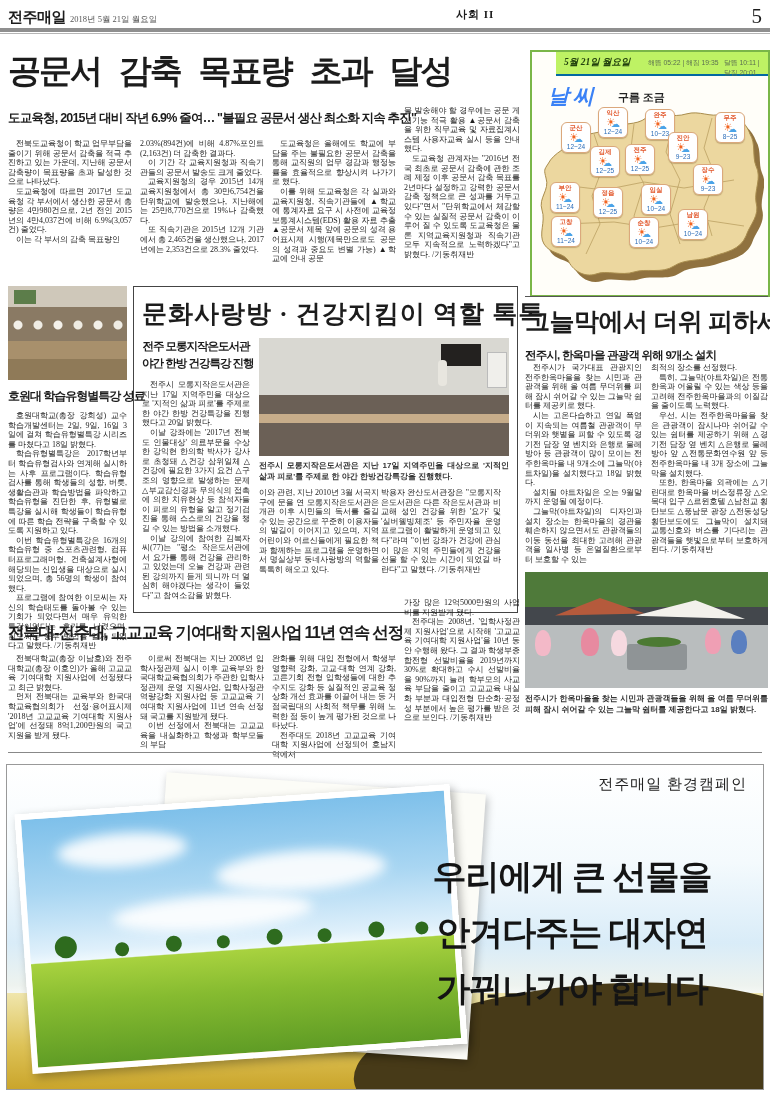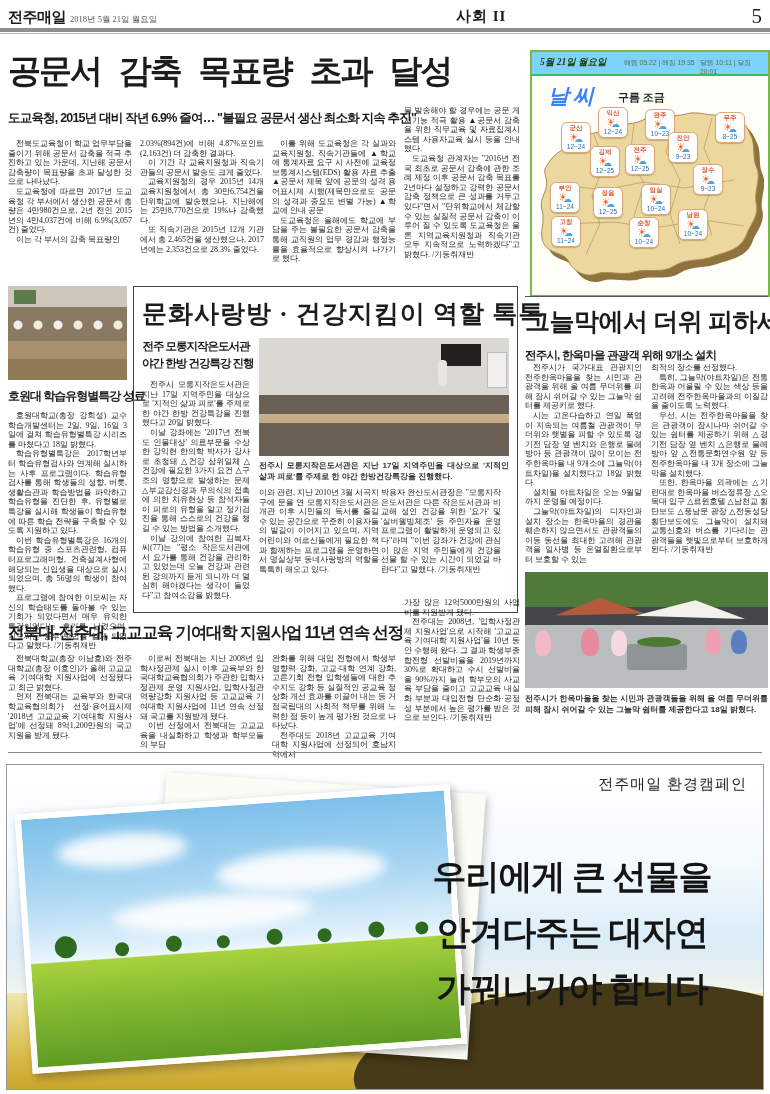--- a/index.html
+++ b/index.html
@@ -3,21 +3,21 @@
 <meta charset="utf-8">
 <style>
   html,body{margin:0;padding:0;background:#ffffff;}
   body{width:770px;height:1094px;position:relative;font-family:"Liberation Serif","DejaVu Serif",serif;color:#1c1c1c;}
   #page{position:absolute;inset:0;overflow:hidden;}
 
   
   #masthead{position:absolute;left:8px;top:6px;width:754px;height:22px;}
   .paper{position:absolute;left:0;top:2px;font-family:"Liberation Sans","DejaVu Sans",sans-serif;font-weight:900;font-size:15px;letter-spacing:-.5px;}
   .mdate{position:absolute;left:62px;top:8px;font-size:8.5px;color:#555;}
-  .section{position:absolute;left:448px;top:1px;font-size:15px;font-weight:700;letter-spacing:1px;}
+  .section{position:absolute;left:448px;top:1px;font-size:11px;font-weight:700;letter-spacing:1px;}
   .pageno{position:absolute;right:0;top:-2px;font-size:21px;font-weight:400;}
   .rule-double{position:absolute;left:0;top:28px;width:770px;height:7px;
     background:linear-gradient(#8f8f8f 0 4px,#ffffff 4px 5px,#b5b5b5 5px 6px,#ffffff 6px 7px);}
 
   
   .bodycol{font-size:8px;line-height:9.6px;text-align:justify;color:#222;}
   .bodycol p{margin:0;text-indent:8px;}
   .bodycol.cont p:first-child{text-indent:0;}
   .caption{font-family:"Liberation Sans","DejaVu Sans",sans-serif;font-weight:700;font-size:8px;line-height:11px;color:#333;text-align:justify;}
 
@@ -26,21 +26,21 @@
   #lead h1{margin:0;font-family:Liberation Mono, monospace;font-size:33px;font-weight:900;letter-spacing:-2px;line-height:48px;white-space:nowrap;}
   .lead-body{display:flex;margin-top:10px;}
   .lead-left{width:388px;}
   .lead-sub{font-family:"Liberation Sans","DejaVu Sans",sans-serif;font-size:12.5px;font-weight:700;letter-spacing:-.8px;margin:2px 0 12px 0;white-space:nowrap;}
   .cols3{display:flex;gap:8px;}
   .cols3 .bodycol{width:124px;}
   .col4{width:116px;margin-left:8px;margin-top:-2px;}
 
   
   #weather{position:absolute;left:530px;top:50px;width:236px;height:243px;border:2px solid #7ab648;background:#fffef9;}
-  .wx-head{position:relative;height:22px;background:#7dd3fc;border-bottom:2px solid #22c55e;}
+  .wx-head{position:relative;height:22px;background:#bef264;border-bottom:2px solid #0369a1;margin-left:24px;}
   .wx-date{position:absolute;left:8px;top:4px;font-size:9.5px;font-weight:700;font-style:italic;color:#23420e;}
   .wx-sun,.wx-moon{position:absolute;top:6px;font-size:6.8px;color:#5c7050;font-family:"Liberation Sans","DejaVu Sans",sans-serif;}
   .wx-sun{left:92px;} .wx-moon{left:168px;}
   .wx-title{position:absolute;left:16px;top:30px;font-size:21px;font-weight:900;font-style:italic;letter-spacing:4px;color:#3b82f6;}
   .wx-cond{position:absolute;left:86px;top:38px;font-size:11px;font-weight:700;color:#222;}
   .wx-map{position:absolute;left:2px;top:52px;width:230px;height:184px;}
   .city-badge{position:absolute;width:28px;background:#ffffff;border:1px solid #dba87c;border-radius:6px;text-align:center;padding:1px 0 2px 0;box-shadow:0 1px 1px rgba(120,90,40,.35);}
   .city-name{font-size:6.5px;line-height:7px;color:#e2572b;font-weight:700;font-family:"Liberation Sans","DejaVu Sans",sans-serif;}
   .city-icon{height:12px;line-height:12px;font-size:11px;}
   .city-icon .sun{color:#f26522;}
@@ -143,22 +143,22 @@
               <p>도교육청에 따르면 2017년 도교육청 각 부서에서 생산한 공문서 총량은 4만980건으로, 2년 전인 2015년의 4만4,037건에 비해 6.9%(3,057건) 줄었다.</p>
               <p>이는 각 부서의 감축 목표량인</p>
             </div>
           <div class="bodycol cont">
               <p>2.03%(894건)에 비해 4.87%포인트(2,163건) 더 감축한 결과다.</p>
               <p>이 기간 각 교육지원청과 직속기관들의 공문서 발송도 크게 줄었다.</p>
               <p>교육지원청의 경우 2015년 14개 교육지원청에서 총 30만6,754건을 단위학교에 발송했으나, 지난해에는 25만8,770건으로 19%나 감축했다.</p>
               <p>또 직속기관은 2015년 12개 기관에서 총 2,465건을 생산했으나, 2017년에는 2,353건으로 28.3% 줄었다.</p>
             </div>
           <div class="bodycol">
+              <p>도교육청은 올해에도 학교에 부담을 주는 불필요한 공문서 감축을 통해 교직원의 업무 경감과 행정능률을 효율적으로 향상시켜 나가기로 했다.</p>
               <p>이를 위해 도교육청은 각 실과와 교육지원청, 직속기관들에 ▲학교에 통계자료 요구 시 사전에 교육정보통계시스템(EDS) 활용 자료 추출 ▲공문서 제목 앞에 공문의 성격 용어표시제 시행(제목만으로도 공문의 성격과 중요도 변별 가능) ▲학교에 안내 공문</p>
-              <p>도교육청은 올해에도 학교에 부담을 주는 불필요한 공문서 감축을 통해 교직원의 업무 경감과 행정능률을 효율적으로 향상시켜 나가기로 했다.</p>
             </div>
         </div>
       </div>
       <div class="bodycol cont col4">
           <p>물 발송해야 할 경우에는 공문 게시기능 적극 활용 ▲공문서 감축을 위한 직무교육 및 자료집계시스템 사용자교육 실시 등을 안내했다.</p>
           <p>도교육청 관계자는 "2016년 전국 최초로 공문서 감축에 관한 조례 제정 이후 공문서 감축 목표를 2년마다 설정하고 강력한 공문서 감축 정책으로 큰 성과를 거두고 있다"면서 "단위학교에서 체감할 수 있는 실질적 공문서 감축이 이루어 질 수 있도록 도교육청은 물론 지역교육지원청과 직속기관 모두 지속적으로 노력하겠다"고 밝혔다. /기동취재반</p>
         </div>
     </div>
   </section>
 

